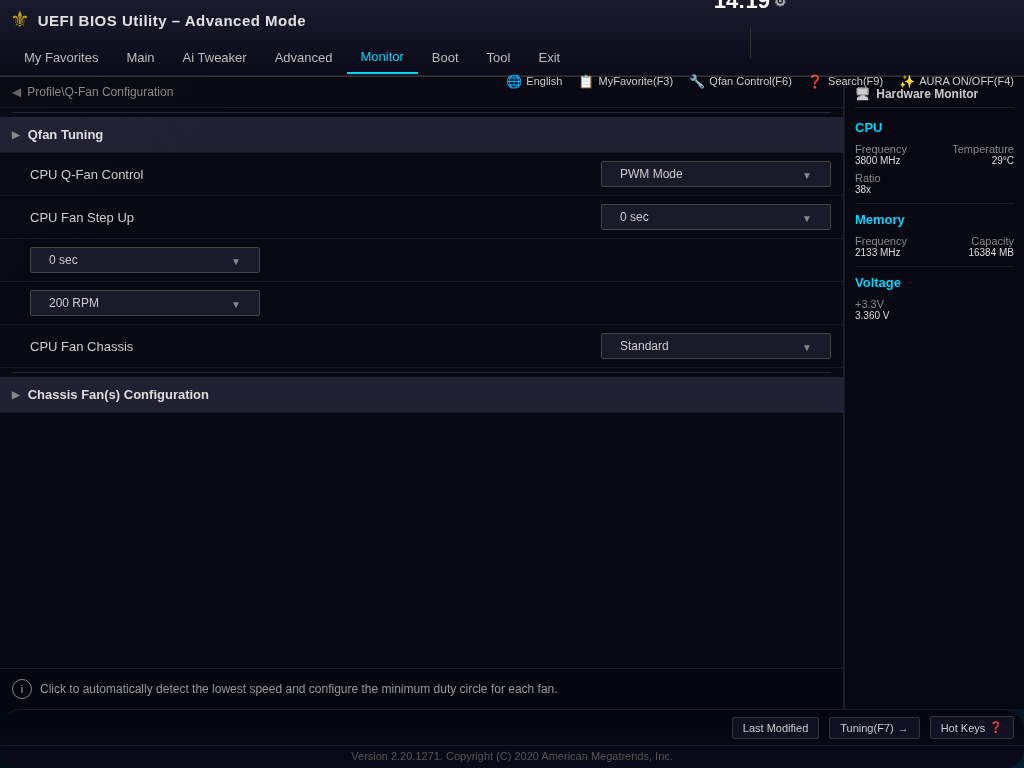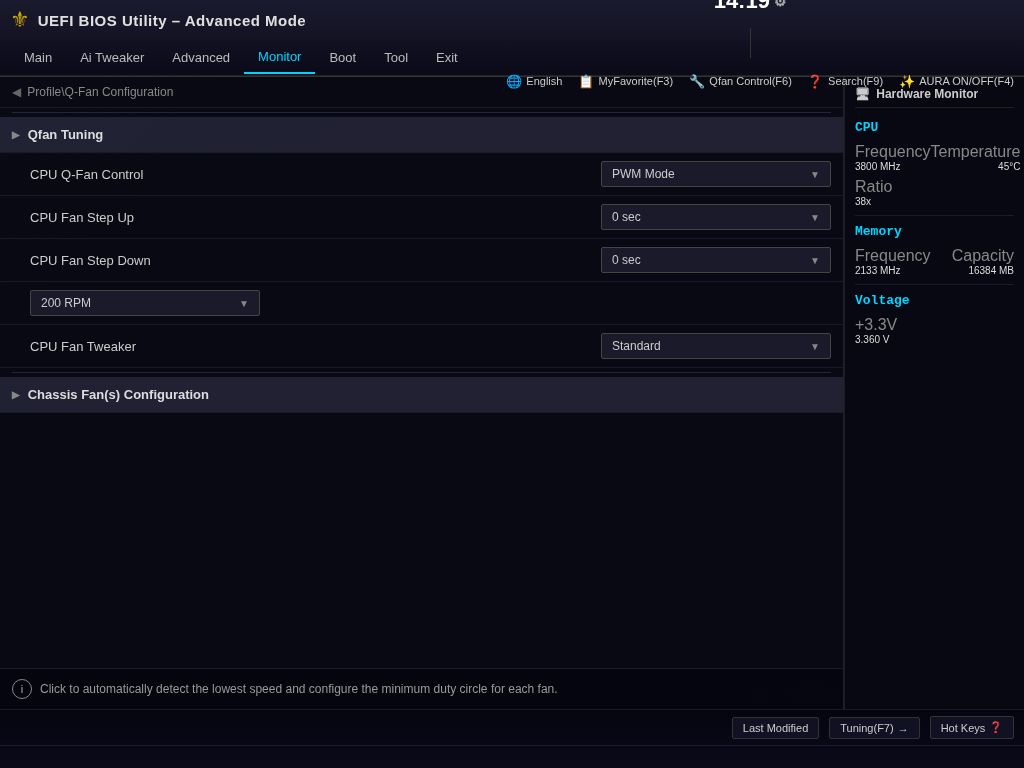--- a/index.html
+++ b/index.html
@@ -187,24 +187,24 @@
     .setting-value {
       width: 230px;
     }
 
     
     .dropdown {
       width: 100%;
       background: #1a1a2a;
       border: 1px solid #444;
       color: #ccc;
-      padding: 5px 10px;
+      padding: 5px 18px;
       font-size: 12px;
       display: flex;
-      align-items: center;
+      align-items: flex-end;
       justify-content: space-between;
       cursor: pointer;
       border-radius: 2px;
     }
     .dropdown-arrow { color: #888; font-size: 10px; }
 
     .divider {
       height: 1px;
       background: rgba(100,100,150,0.3);
       margin: 4px 12px;
@@ -252,29 +252,28 @@
       margin-bottom: 12px;
       padding-bottom: 6px;
       border-bottom: 1px solid #222;
     }
     .hw-section-title {
       font-size: 13px;
       font-weight: bold;
       color: #00d4ff;
       margin-bottom: 8px;
       margin-top: 8px;
-      font-family: Liberation Mono, monospace;
     }
     .hw-row {
       display: flex;
       justify-content: space-between;
       margin-bottom: 6px;
     }
     .hw-key {
-      font-size: 16px;
+      font-size: 11px;
       color: #888;
     }
     .hw-val {
       font-size: 10px;
       color: #ddd;
       font-weight: 500;
     }
     .hw-divider {
       height: 1px;
       background: #1a1a2a;
@@ -283,20 +282,21 @@
 
     
     .footer {
       position: relative;
       z-index: 10;
       height: 60px;
       background: linear-gradient(180deg, #050510 0%, #0a0a1a 100%);
       border-top: 1px solid #1a1a2a;
       display: flex;
       flex-direction: column;
+      border-radius: 21px;
     }
     .footer-buttons {
       display: flex;
       align-items: center;
       justify-content: flex-end;
       padding: 6px 10px;
       gap: 10px;
       border-bottom: 1px solid #1a1a2a;
     }
     .footer-btn {
@@ -370,20 +370,21 @@
         </div>
         <div class="ctrl-item">
           <span class="ctrl-icon">✨</span>
           <span>AURA ON/OFF(F4)</span>
         </div>
       </div>
     </div>
   </div>
 
   <div class="nav-bar">
+    <div class="nav-item">My Favorites</div>
     <div class="nav-item">Main</div>
     <div class="nav-item">Ai Tweaker</div>
     <div class="nav-item">Advanced</div>
     <div class="nav-item active">Monitor</div>
     <div class="nav-item">Boot</div>
     <div class="nav-item">Tool</div>
     <div class="nav-item">Exit</div>
   </div>
 </div>
 
@@ -419,40 +420,39 @@
         <span class="setting-label">CPU Fan Step Up</span>
         <div class="setting-value">
           <div class="dropdown">
             <span>0 sec</span>
             <span class="dropdown-arrow">▼</span>
           </div>
         </div>
       </div>
 
       <div class="setting-row">
-        <span class="setting-label">CPU Fan Step Down</span>
         <div class="setting-value">
           <div class="dropdown">
             <span>0 sec</span>
             <span class="dropdown-arrow">▼</span>
           </div>
         </div>
       </div>
 
       <div class="setting-row">
         <div class="setting-value">
           <div class="dropdown">
             <span>200 RPM</span>
             <span class="dropdown-arrow">▼</span>
           </div>
         </div>
       </div>
 
       <div class="setting-row">
-        <span class="setting-label">CPU Fan Tweaker</span>
+        <span class="setting-label">CPU Fan Chassis</span>
         <div class="setting-value">
           <div class="dropdown">
             <span>Standard</span>
             <span class="dropdown-arrow">▼</span>
           </div>
         </div>
       </div>
 
       <div class="divider"></div>
 
@@ -477,21 +477,21 @@
     </div>
 
     <div class="hw-section-title">CPU</div>
     <div class="hw-row">
       <div>
         <div class="hw-key">Frequency</div>
         <div class="hw-val">3800 MHz</div>
       </div>
       <div style="text-align:right">
         <div class="hw-key">Temperature</div>
-        <div class="hw-val">45°C</div>
+        <div class="hw-val">29°C</div>
       </div>
     </div>
     <div class="hw-row">
       <div>
         <div class="hw-key">Ratio</div>
         <div class="hw-val">38x</div>
       </div>
     </div>
 
     <div class="hw-divider"></div>
@@ -528,13 +528,16 @@
     </div>
     <div class="footer-btn">
       <span>Tuning(F7)</span>
       <span>→</span>
     </div>
     <div class="footer-btn">
       <span>Hot Keys</span>
       <span>❓</span>
     </div>
   </div>
+  <div class="footer-copyright">
+    <span>Version 2.20.1271. Copyright (C) 2020 American Megatrends, Inc.</span>
+  </div>
 </div>
 
 </body></html>

